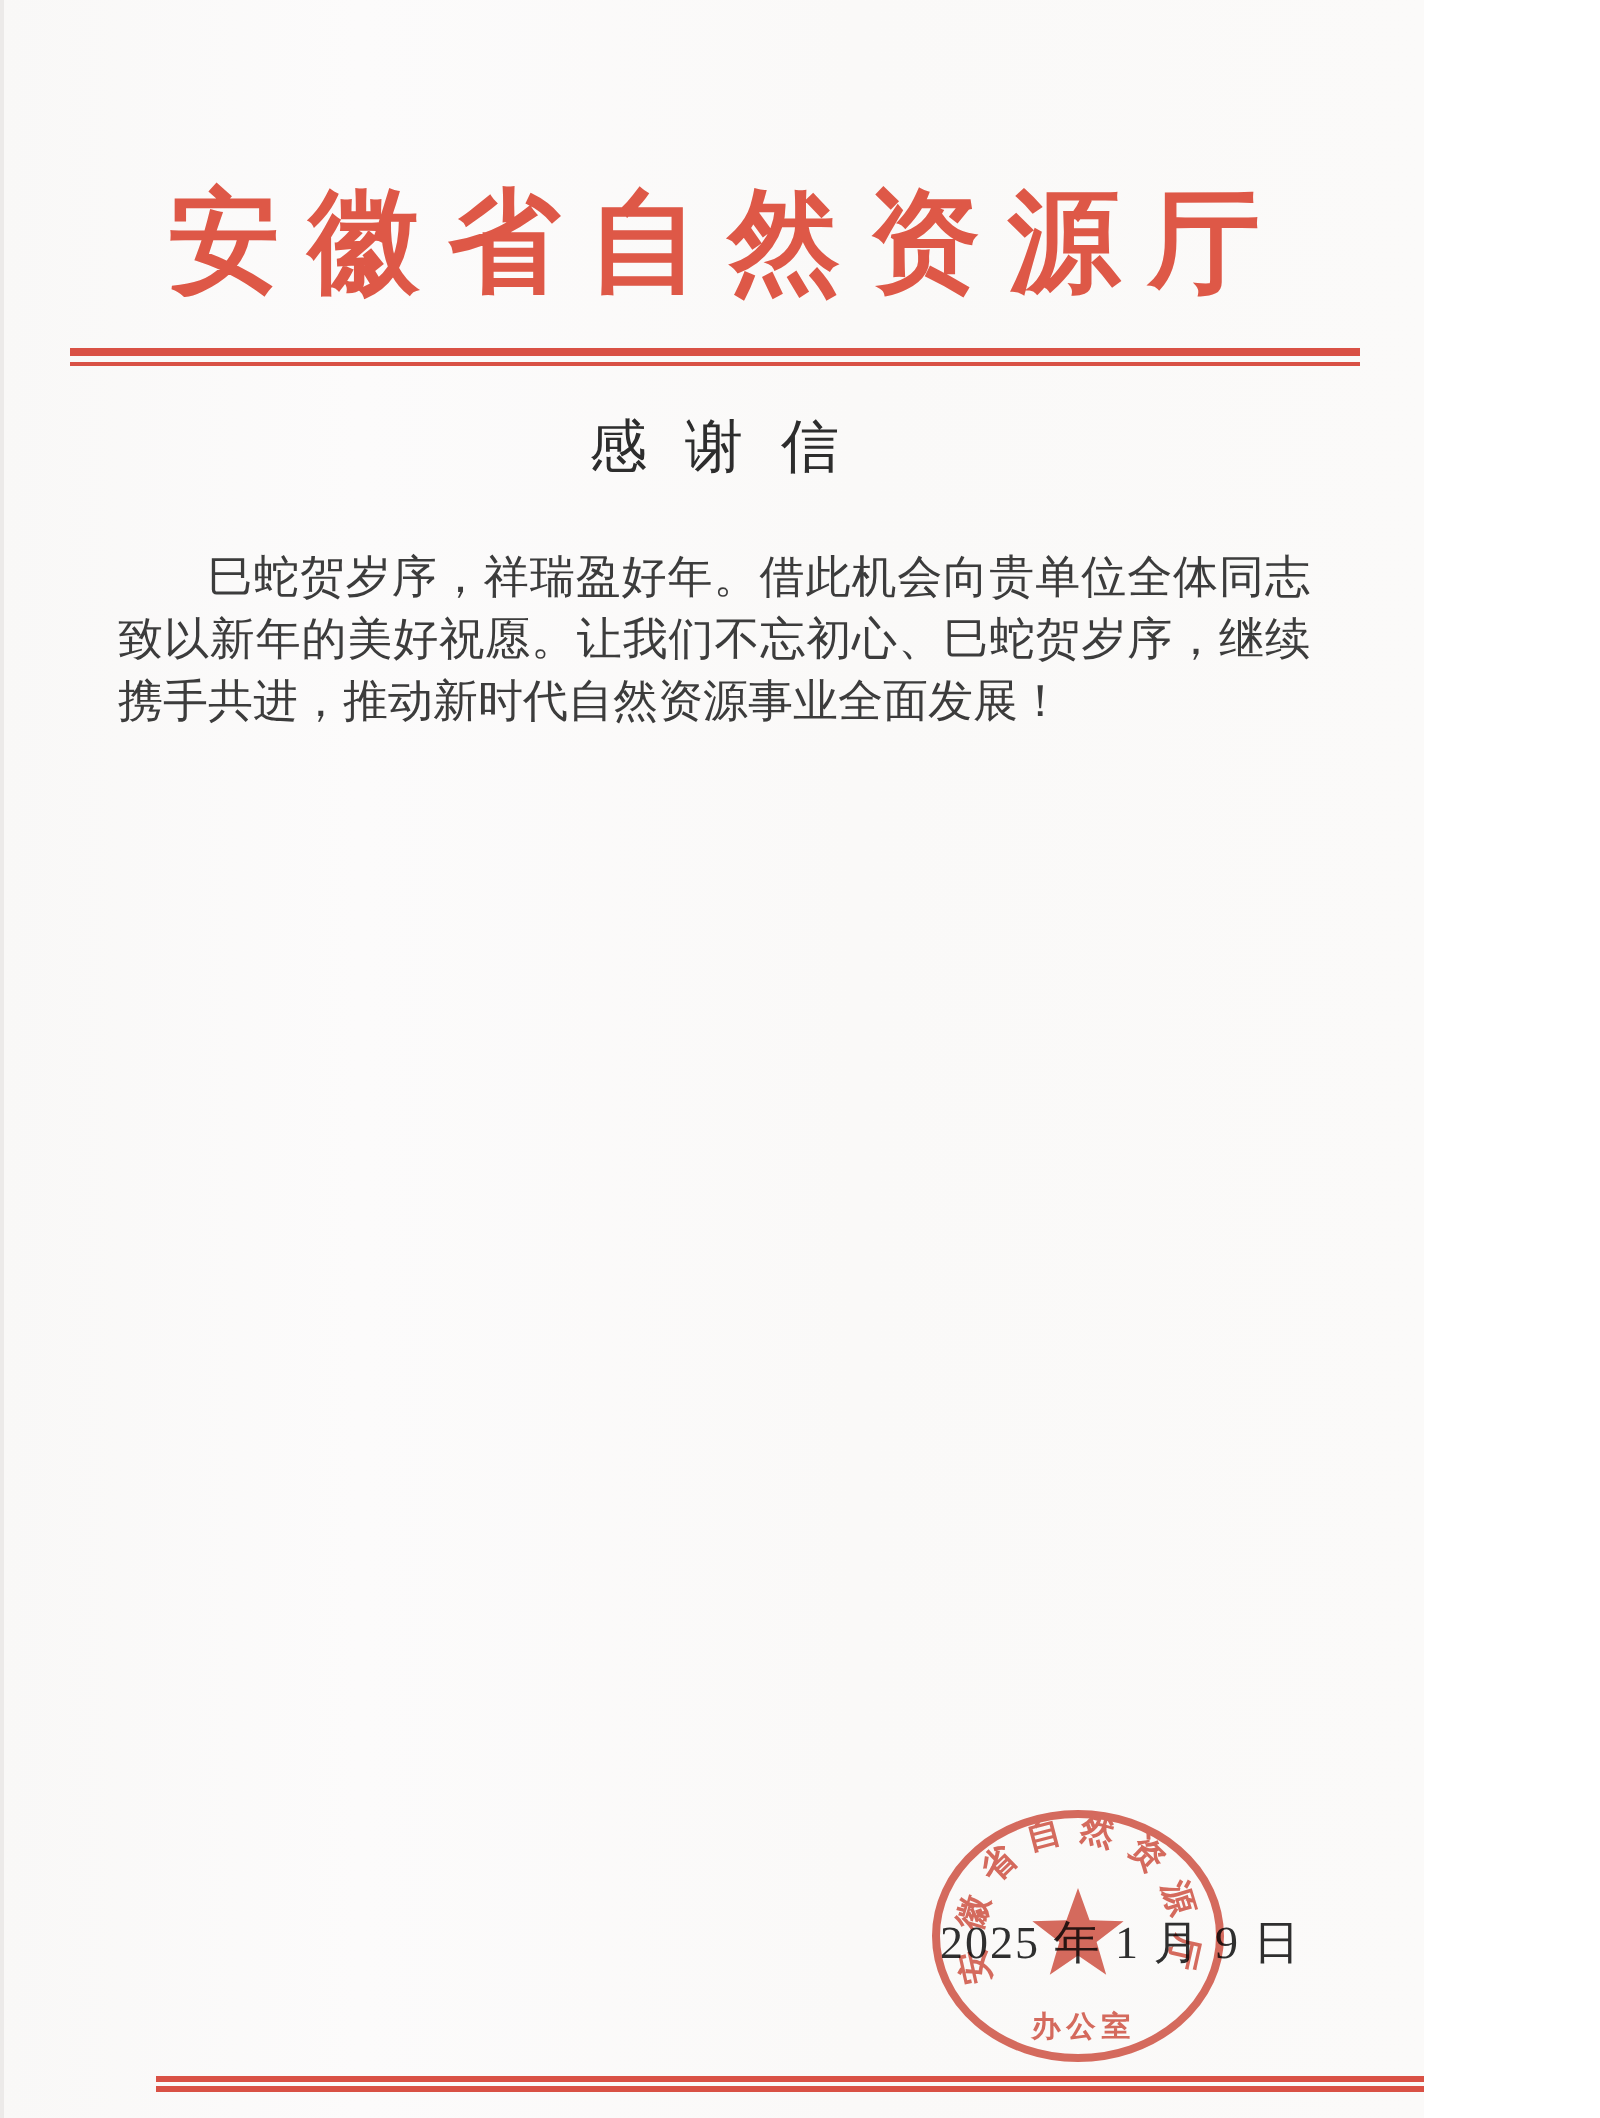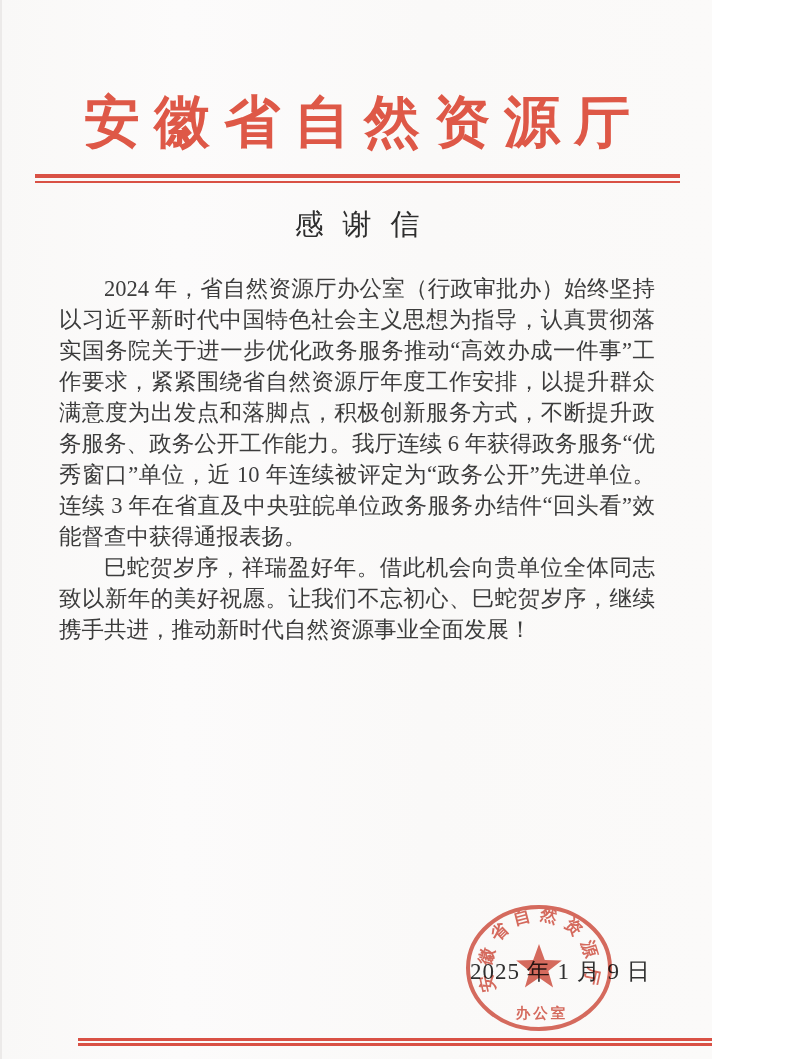--- a/index.html
+++ b/index.html
@@ -113,21 +113,20 @@
 
 <div class="page">
 
   <h1 class="letterhead">安徽省自然资源厅</h1>
 
   <div class="double-rule-top"></div>
 
   <h2 class="doc-title">感谢信</h2>
 
   <main class="body-text">
-    <p>2024 年，省自然资源厅办公室（行政审批办）始终坚持以习近平新时代中国特色社会主义思想为指导，认真贯彻落实国务院关于进一步优化政务服务推动“高效办成一件事”工作要求，紧紧围绕省自然资源厅年度工作安排，以提升群众满意度为出发点和落脚点，积极创新服务方式，不断提升政务服务、政务公开工作能力。我厅连续 6 年获得政务服务“优秀窗口”单位，近 10 年连续被评定为“政务公开”先进单位。连续 3 年在省直及中央驻皖单位政务服务办结件“回头看”效能督查中获得通报表扬。</p>
     <p>巳蛇贺岁序，祥瑞盈好年。借此机会向贵单位全体同志致以新年的美好祝愿。让我们不忘初心、巳蛇贺岁序，继续携手共进，推动新时代自然资源事业全面发展！</p>
   </main>
 
   <div class="letter-date">2025 年 1 月 9 日</div>
 
   <div class="seal">
     <svg viewBox="0 0 150 132" xmlns="http://www.w3.org/2000/svg" aria-hidden="true">
       <ellipse cx="75" cy="64" rx="71" ry="61" fill="none" stroke="#d14b3c" stroke-width="4"></ellipse>
       <path id="sealArc" fill="none" d="M 38.2 94.9 A 48 48 0 1 1 111.8 94.9"></path>
       <text class="arc-text" text-anchor="middle">

